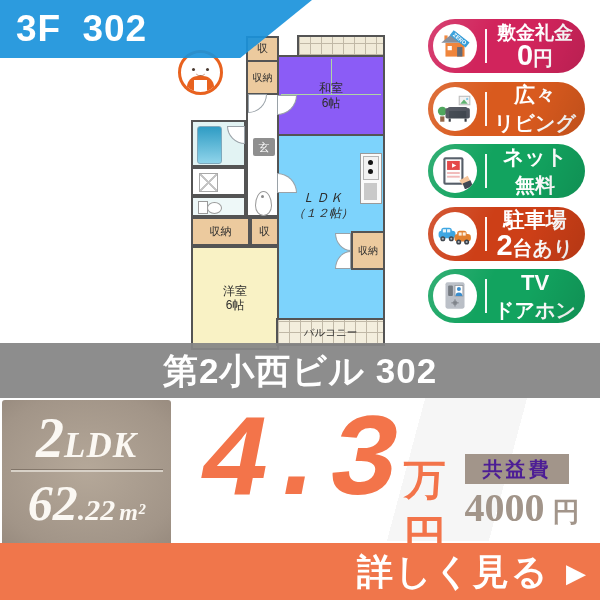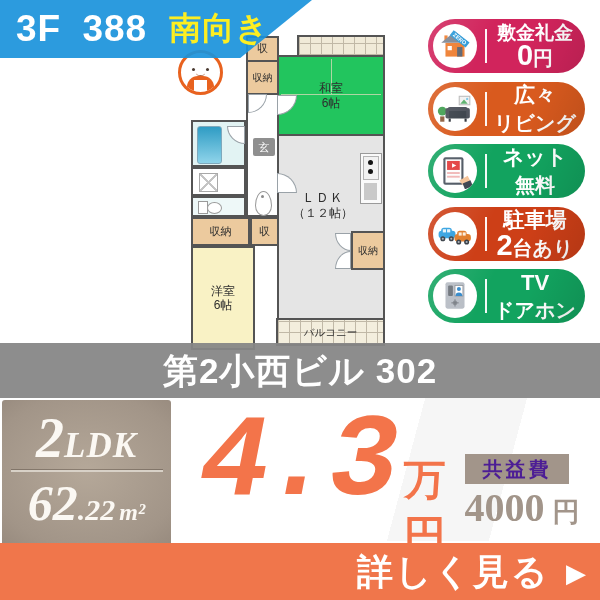--- a/index.html
+++ b/index.html
@@ -22,22 +22,22 @@
   .mascot .m-smile{position:absolute;left:15px;top:17px;width:9px;height:5px;border-bottom:1.6px solid #b06a4a;border-radius:50%;}
   
   .fp{position:absolute;left:185px;top:33px;width:200px;height:322px;z-index:1;}
   .room{position:absolute;box-sizing:border-box;border:2.5px solid #545454;
         display:flex;align-items:center;justify-content:center;text-align:center;
         font-size:11px;color:#2e2e2e;line-height:1.2;}
   .tan{background:#ecca9e;}
   .grid{background-color:#f0ead8;
         background-image:repeating-linear-gradient(0deg,#c0b8a6 0 1px,transparent 1px 11px),
                          repeating-linear-gradient(90deg,#c0b8a6 0 1px,transparent 1px 11px);}
-  .washitsu{background:#22c55e;font-size:12px;}
-  .ldk{background:#e5e5e5;}
+  .washitsu{background:#8b5cf6;font-size:12px;}
+  .ldk{background:#7dd3fc;font-style:italic;}
   .yoshitsu{background:#f9f2c5;font-size:12px;}
   .hall{background:#fff;}
   .bath{background:#e2f3f3;}
   .util{background:#fff;}
   .wc{background:#eef8f8;}
   .tatami-line-v{position:absolute;left:50%;top:2px;width:1px;height:46%;background:#afd6a4;}
   .tatami-line-h{position:absolute;left:2px;right:2px;top:48%;height:1px;background:#afd6a4;}
   .tub{position:absolute;left:4px;top:4px;width:23px;height:36px;border:1px solid #7fa9bc;border-radius:3px;
        background:linear-gradient(180deg,#2f9cc4,#8fd4ea);}
   .washer{position:absolute;left:6px;top:4px;width:17px;height:17px;border:1px solid #a8a8a8;background-color:#fff;
@@ -135,21 +135,21 @@
     <div class="room wc" style="left:6px;top:163px;width:55px;height:21px;">
       <div class="wc-tank"></div>
       <div class="wc-bowl"></div>
     </div>
     <div class="room tan" style="left:6px;top:184px;width:59px;height:29px;">
       <span>収納</span>
     </div>
     <div class="room tan" style="left:65px;top:184px;width:29px;height:29px;">
       <span>収</span>
     </div>
-    <div class="room yoshitsu" style="left:6px;top:213px;width:64px;height:104px;">
+    <div class="room yoshitsu" style="left:6px;top:213px;width:88px;height:104px;">
       <div>
         <div>洋室</div>
         <div>6帖</div>
       </div>
     </div>
     <div class="room ldk" style="left:92px;top:101px;width:108px;height:186px;">
       <div style="transform:translate(-8px,-22px);">
         <div style="font-size:13px;letter-spacing:1px;">ＬＤＫ</div>
         <div style="font-size:12px;">（１２帖）</div>
       </div>
@@ -178,22 +178,21 @@
 
   <div class="mascot">
     <div class="m-body"></div>
     <div class="m-bib"></div>
     <div class="m-eye l"></div>
     <div class="m-eye r"></div>
     <div class="m-smile"></div>
   </div>
 
   <div class="banner">
-    <span class="unit">3F 388</span>
-    <span class="facing">南向き</span>
+    <span class="unit">3F 302</span>
   </div>
 
   <div class="badge" style="top: 19px; background-color: rgb(209, 36, 92);">
     <div class="b-circle">
       <svg width="36" height="36" viewBox="0 0 34 34">
         <rect x="8" y="14" width="18" height="13" fill="#ee7d2f"></rect>
         <rect x="7" y="7" width="3" height="6" fill="#ee7d2f"></rect>
         <polygon points="17,3 30,14 4,14" fill="#7d8693"></polygon>
         <rect x="19" y="18" width="5" height="9" fill="#5d6470"></rect>
         <rect x="10" y="17" width="4" height="4" fill="#ffffff"></rect>

